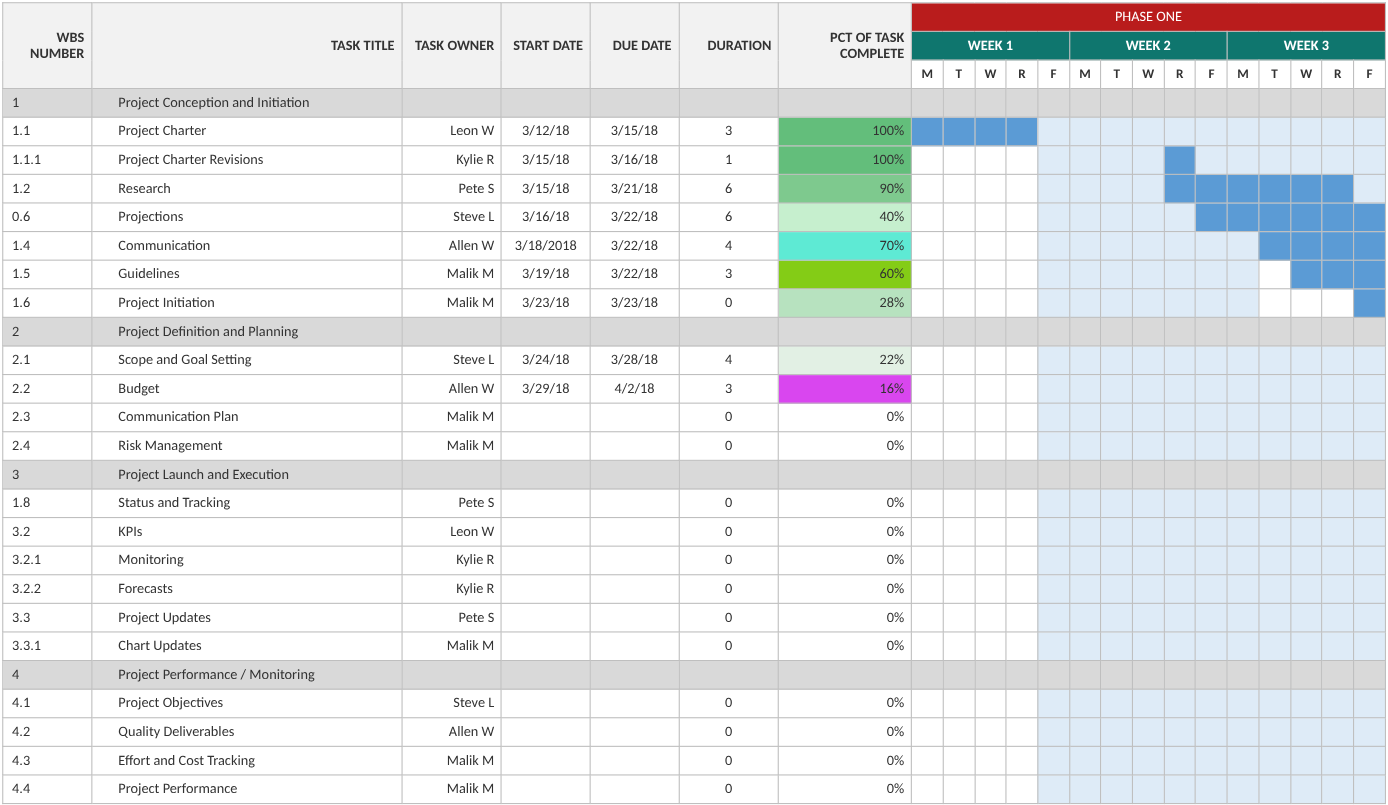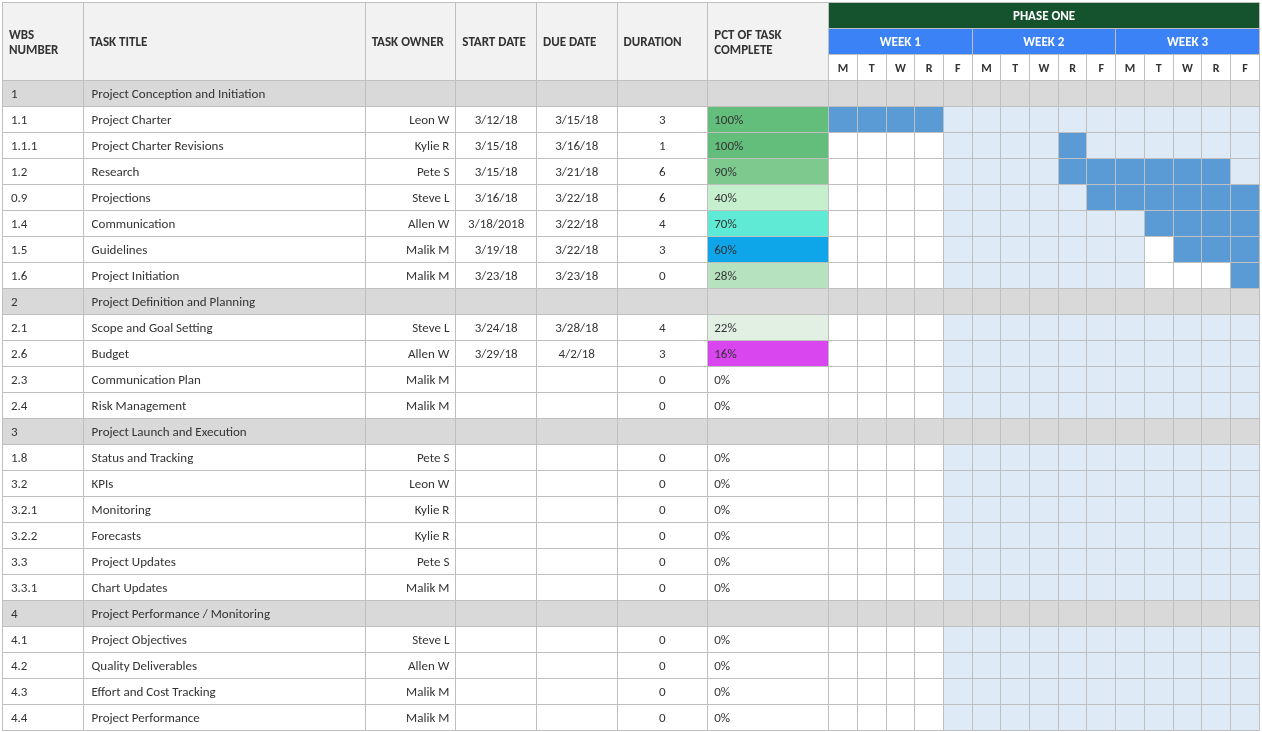--- a/index.html
+++ b/index.html
@@ -1,37 +1,37 @@
 <!DOCTYPE html>
 <html><head>
 <meta charset="utf-8">
 <style>
 * { box-sizing: border-box; margin: 0; padding: 0; }
 body { font-family: Calibri, 'Segoe UI', sans-serif; font-size: 13px; color: #333; background: #fff; padding: 2px; }
 table { border-collapse: collapse; width: 100%; table-layout: fixed; }
 th, td { border: 1px solid #bfbfbf; padding: 4px 6px; height: 26px; vertical-align: middle; }
 th { font-weight: bold; }
-.hdr { background: #f2f2f2; text-align: left; }
+.hdr { background: #f2f2f2; text-align: right; }
 .wbs-col { width: 80px; }
 .title-col { width: 280px; }
 .owner-col { width: 90px; }
 .start-col { width: 80px; }
 .due-col { width: 80px; }
 .dur-col { width: 90px; }
 .pct-col { width: 120px; }
 .day-col { width: 28.5px; }
-.phase-hdr { background: #14532d; color: #fff; font-weight: bold; text-align: center; }
-.week-hdr { background: #3b82f6; color: #fff; font-weight: bold; text-align: center; margin-top: 48px; }
+.phase-hdr { background: #b91c1c; color: #fff; font-weight: normal; text-align: center; }
+.week-hdr { background: #0f766e; color: #fff; font-weight: bold; text-align: center; margin-top: 48px; }
 .day-hdr { background: #fff; text-align: center; font-weight: bold; font-size: 12px; }
 .section-row td { background: #d9d9d9; }
 .wbs { text-align: left; padding-left: 8px; }
-.title { text-align: left; padding-left: 8px; }
+.title { text-align: left; padding-left: 24px; }
 .owner { text-align: right; padding-left: 8px; }
 .ctr { text-align: center; }
-.pct { text-align: left; }
+.pct { text-align: right; }
 .gantt-cell { padding: 0; }
 .gantt-cell.bar-full { background: #5b9bd5; }
 .gantt-cell.bar-light { background: #deebf7; }
 .sec-gantt { background: #d9d9d9; }
 </style>
 </head>
 <body>
 
 <table>
   <colgroup>
@@ -183,21 +183,21 @@
         <td class="gantt-cell bar-light"></td>
         <td class="gantt-cell bar-full"></td>
         <td class="gantt-cell bar-full"></td>
         <td class="gantt-cell bar-full"></td>
         <td class="gantt-cell bar-full"></td>
         <td class="gantt-cell bar-full"></td>
         <td class="gantt-cell bar-full"></td>
         <td class="gantt-cell bar-light"></td>
       </tr>
       <tr>
-        <td class="wbs">0.9</td>
+        <td class="wbs">0.6</td>
         <td class="title">Projections</td>
         <td class="owner">Steve L</td>
         <td class="ctr">3/16/18</td>
         <td class="ctr">3/22/18</td>
         <td class="ctr">6</td>
         <td class="pct" style="background:#c6efce">40%</td>
         <td class="gantt-cell"></td>
         <td class="gantt-cell"></td>
         <td class="gantt-cell"></td>
         <td class="gantt-cell"></td>
@@ -237,21 +237,21 @@
         <td class="gantt-cell bar-full"></td>
         <td class="gantt-cell bar-full"></td>
       </tr>
       <tr>
         <td class="wbs">1.5</td>
         <td class="title">Guidelines</td>
         <td class="owner">Malik M</td>
         <td class="ctr">3/19/18</td>
         <td class="ctr">3/22/18</td>
         <td class="ctr">3</td>
-        <td class="pct" style="background:#0ea5e9">60%</td>
+        <td class="pct" style="background:#84cc16">60%</td>
         <td class="gantt-cell"></td>
         <td class="gantt-cell"></td>
         <td class="gantt-cell"></td>
         <td class="gantt-cell"></td>
         <td class="gantt-cell bar-light"></td>
         <td class="gantt-cell bar-light"></td>
         <td class="gantt-cell bar-light"></td>
         <td class="gantt-cell bar-light"></td>
         <td class="gantt-cell bar-light"></td>
         <td class="gantt-cell bar-light"></td>
@@ -327,21 +327,21 @@
         <td class="gantt-cell bar-light"></td>
         <td class="gantt-cell bar-light"></td>
         <td class="gantt-cell bar-light"></td>
         <td class="gantt-cell bar-light"></td>
         <td class="gantt-cell bar-light"></td>
         <td class="gantt-cell bar-light"></td>
         <td class="gantt-cell bar-light"></td>
         <td class="gantt-cell bar-light"></td>
       </tr>
       <tr>
-        <td class="wbs">2.6</td>
+        <td class="wbs">2.2</td>
         <td class="title">Budget</td>
         <td class="owner">Allen W</td>
         <td class="ctr">3/29/18</td>
         <td class="ctr">4/2/18</td>
         <td class="ctr">3</td>
         <td class="pct" style="background:#d946ef">16%</td>
         <td class="gantt-cell"></td>
         <td class="gantt-cell"></td>
         <td class="gantt-cell"></td>
         <td class="gantt-cell"></td>

